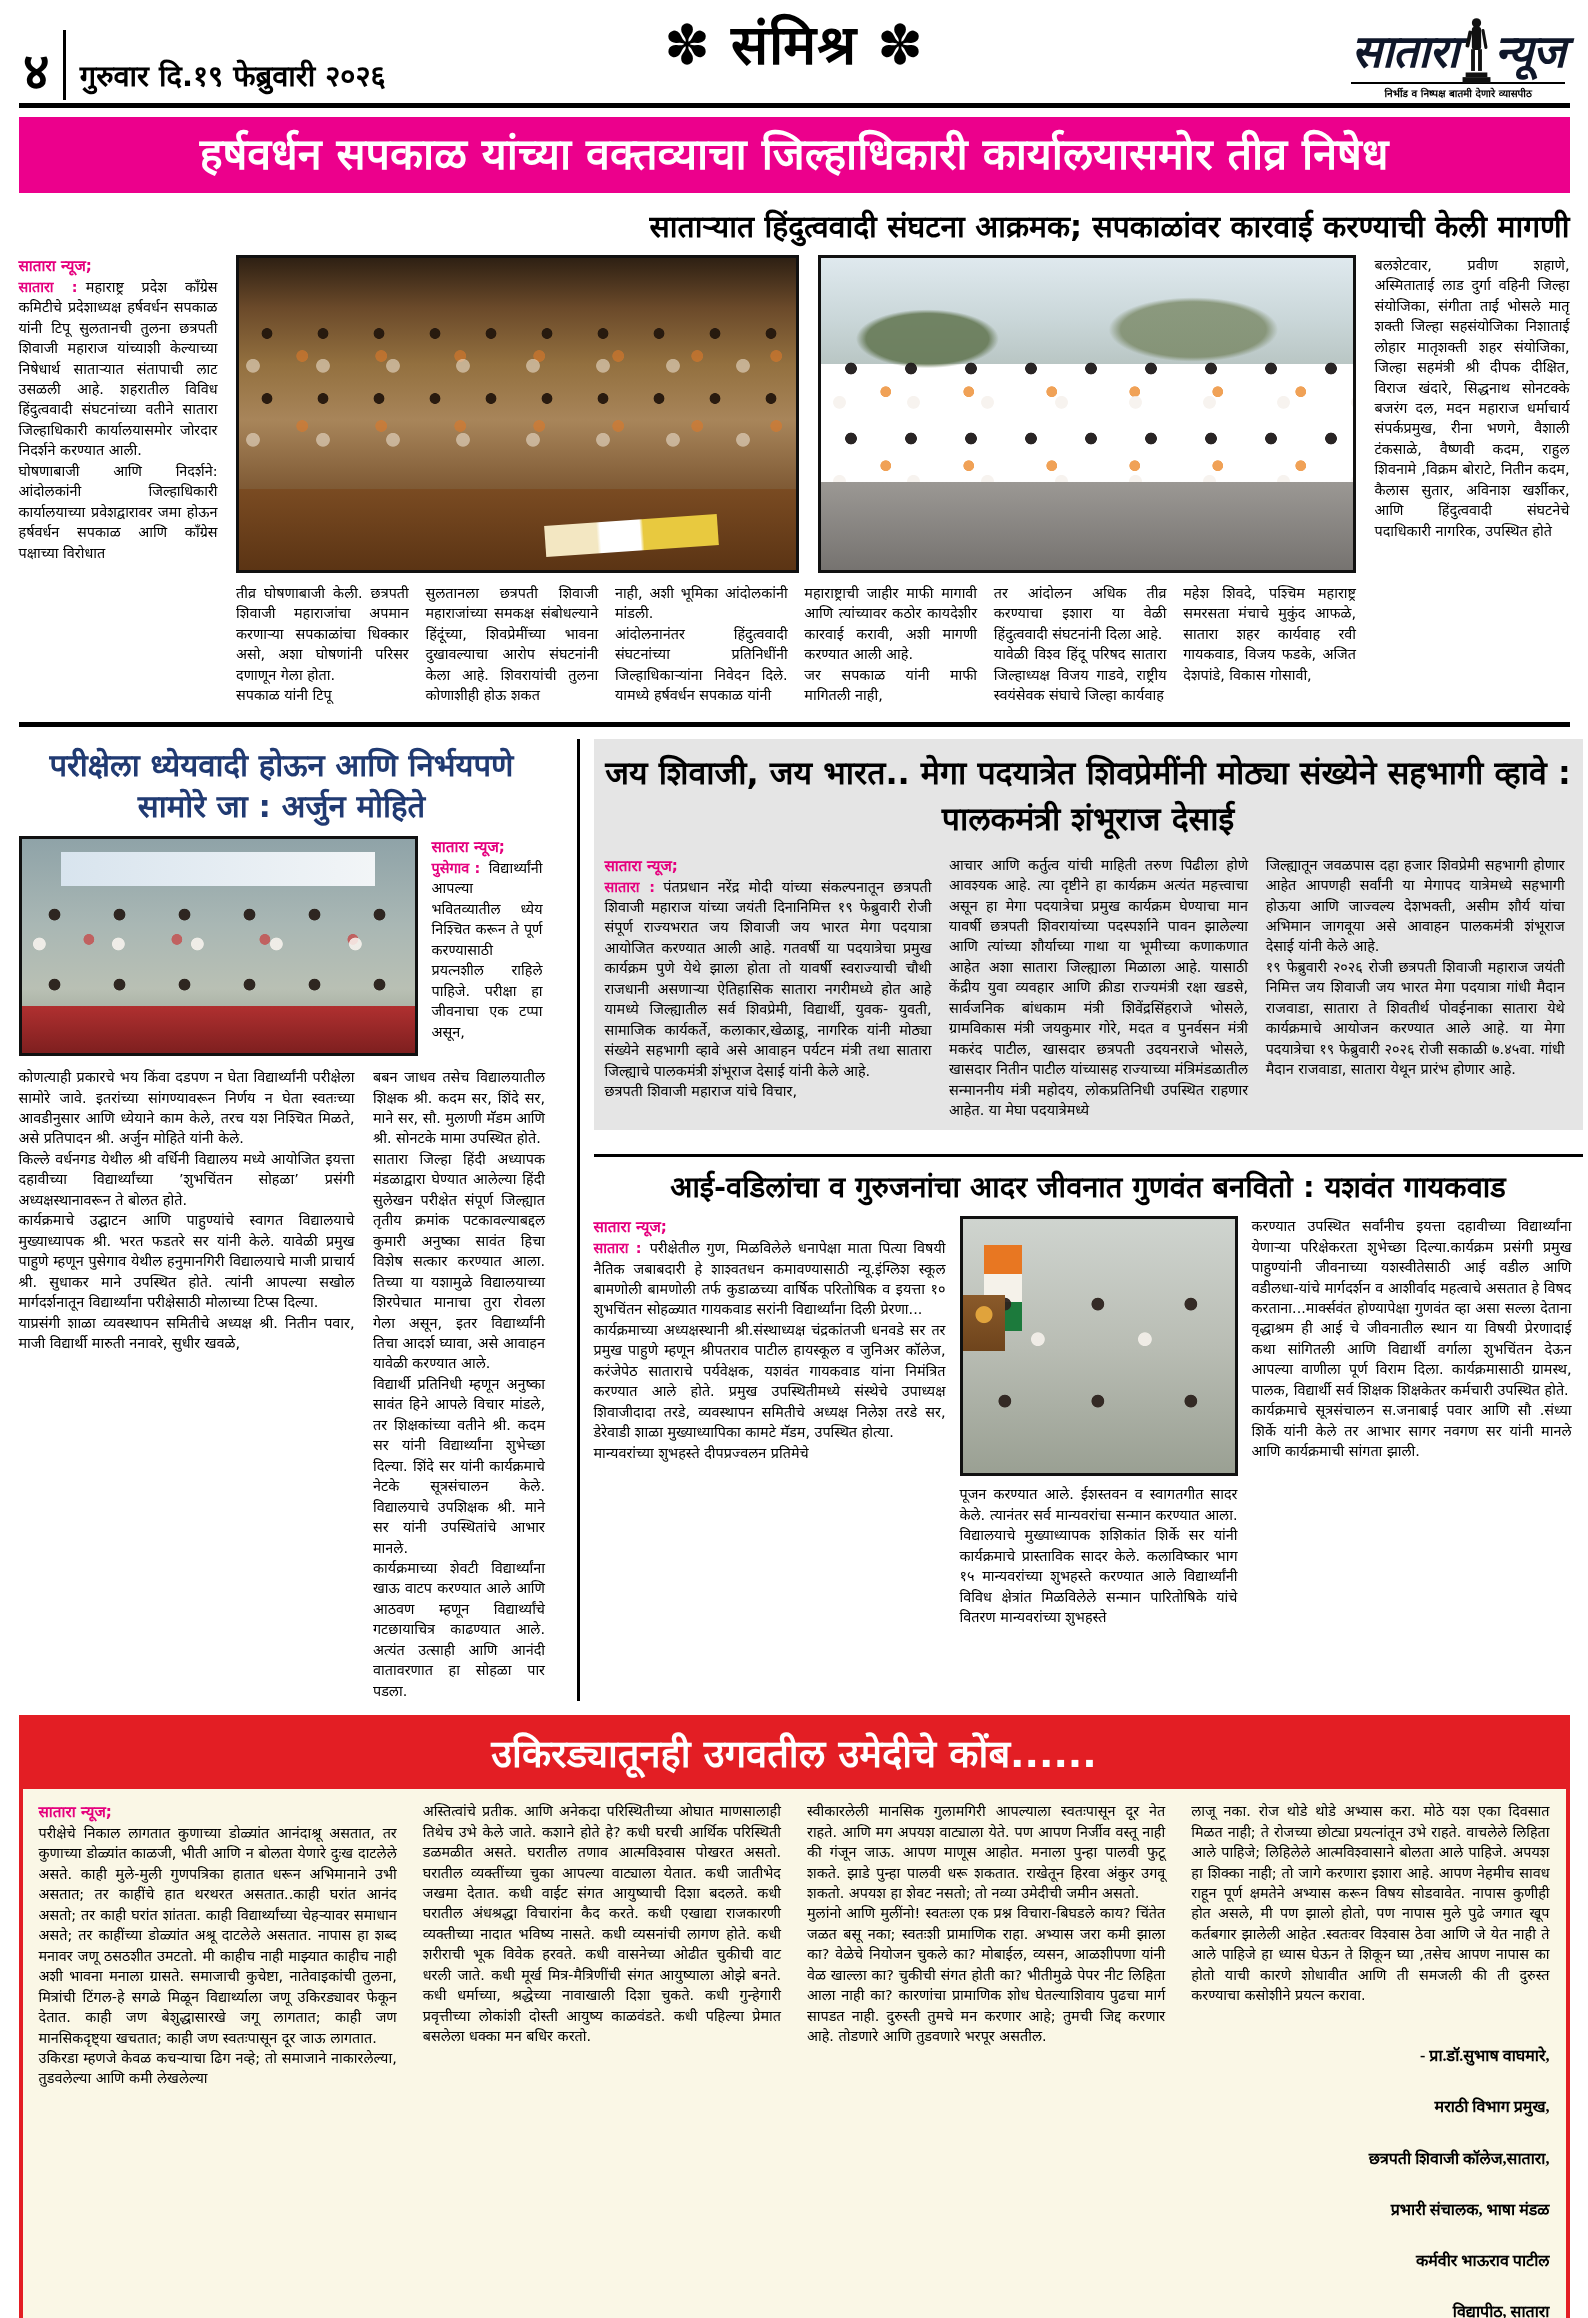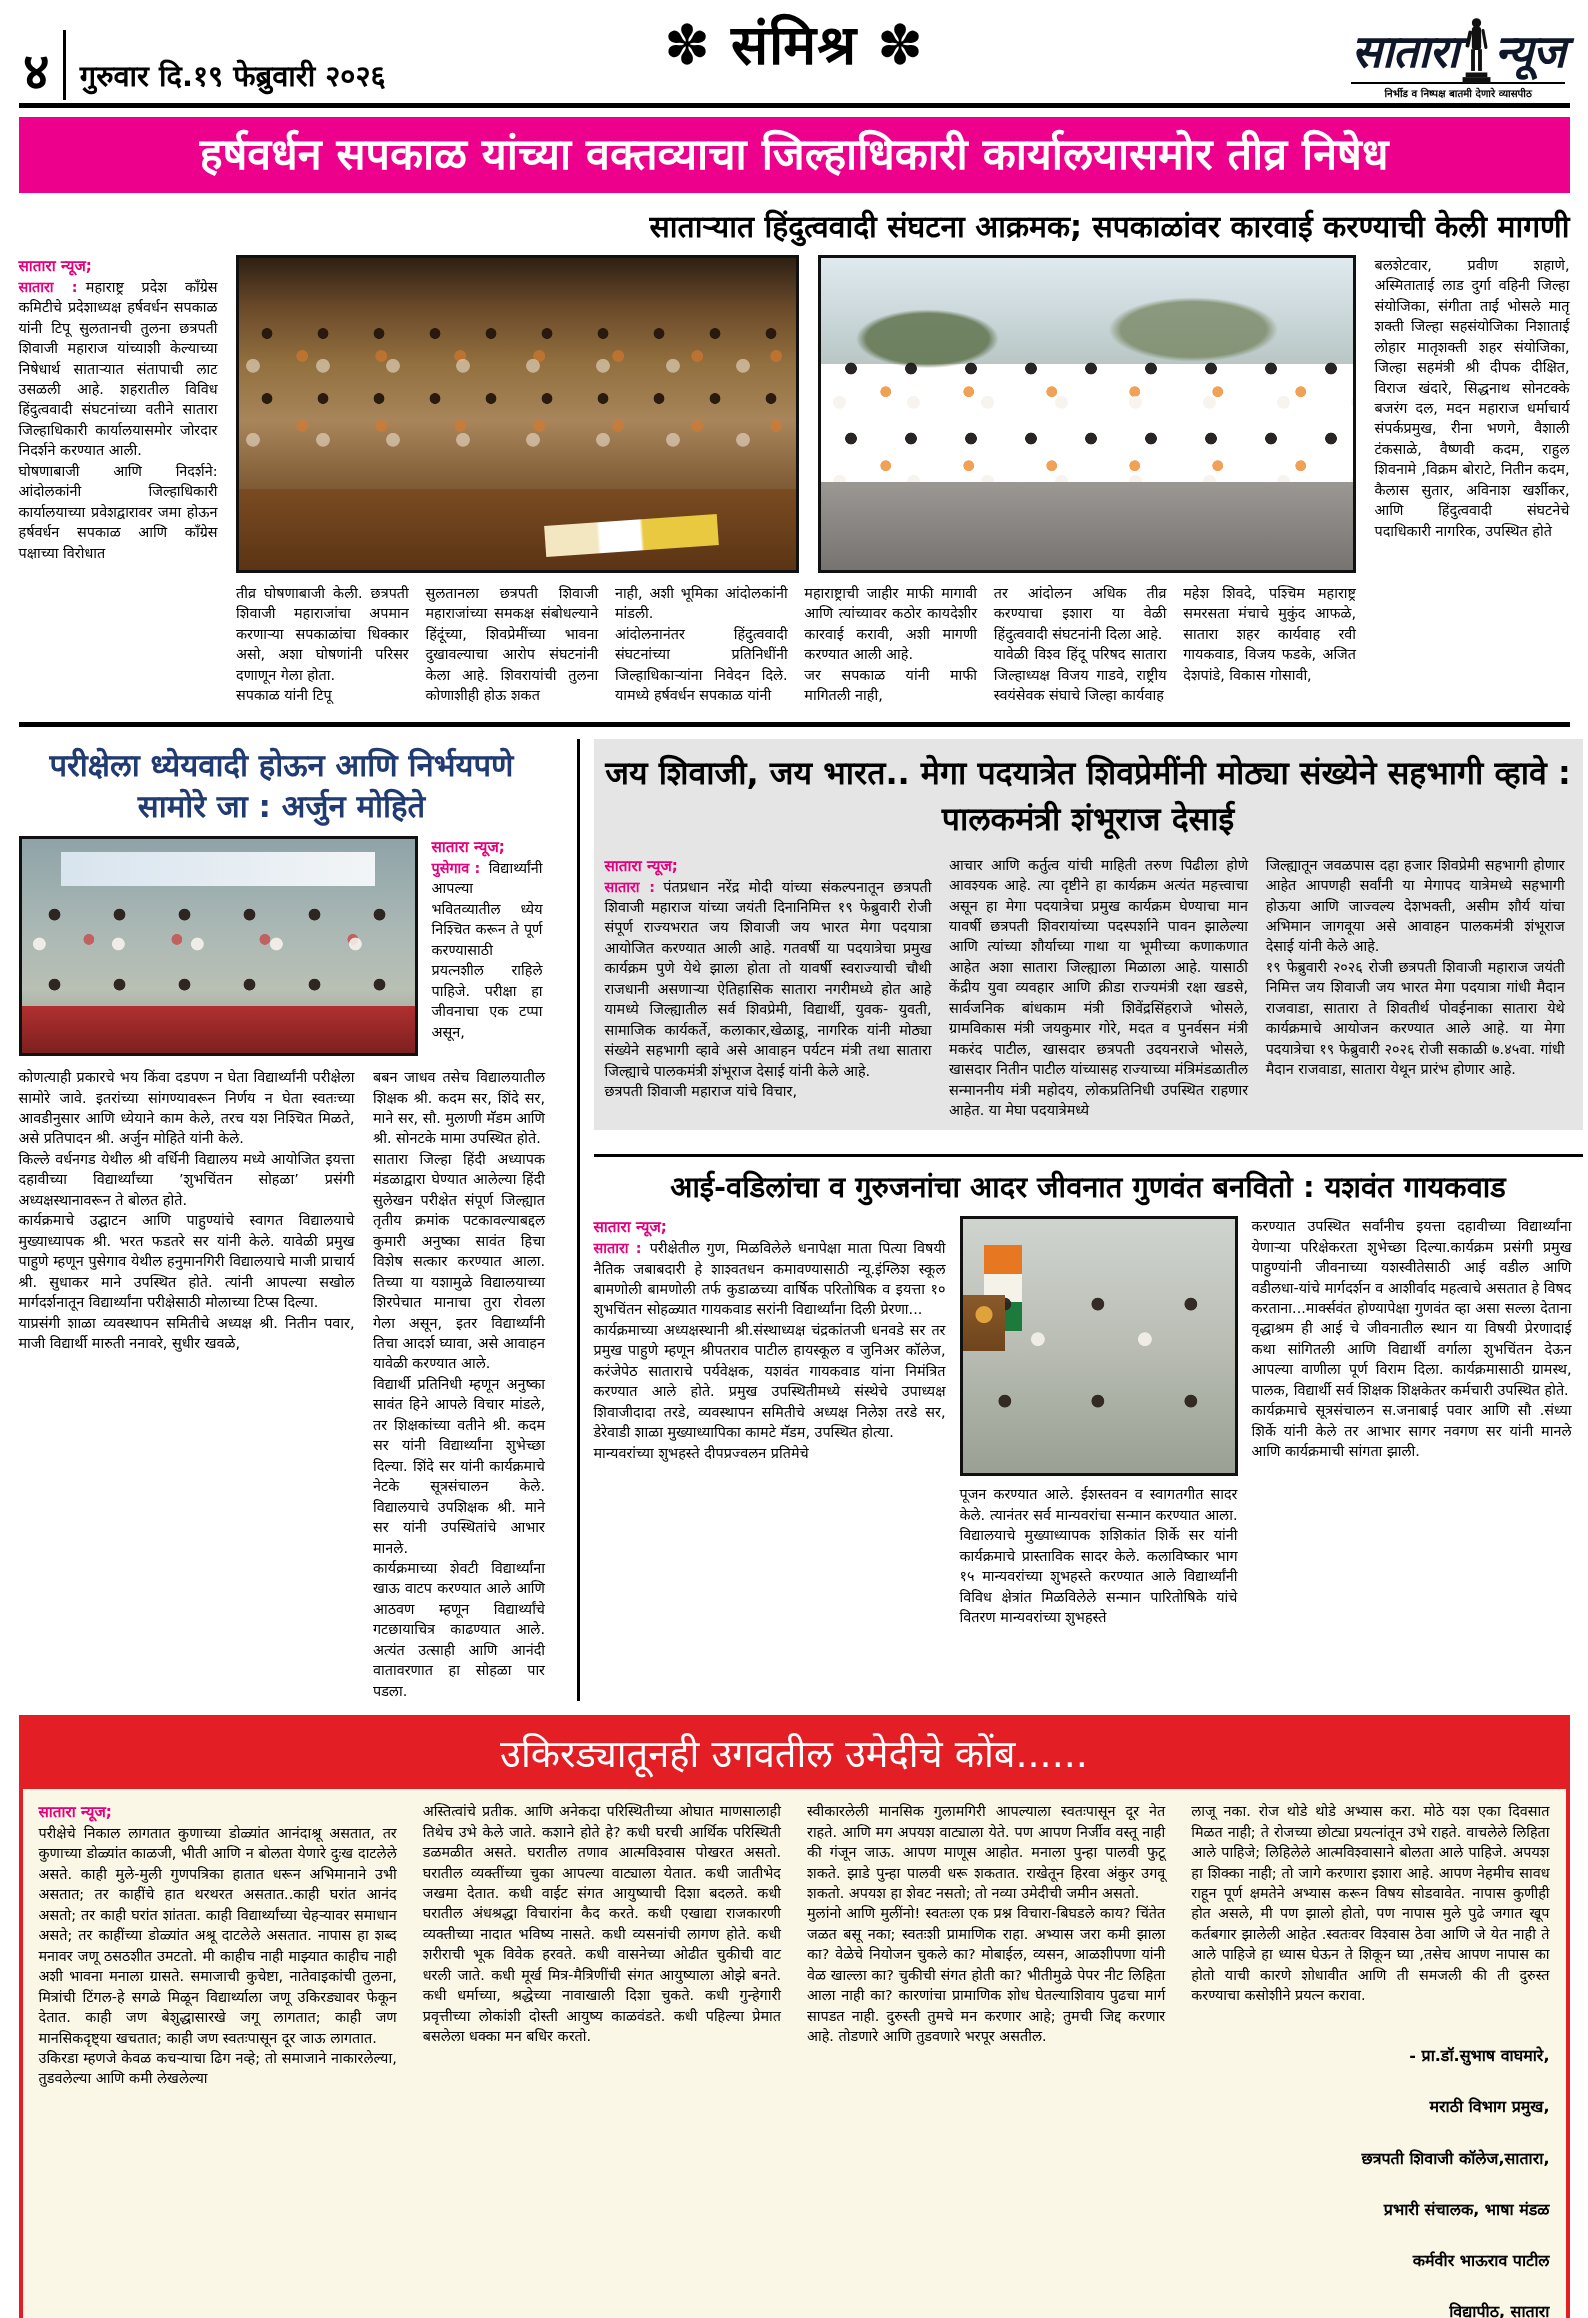--- a/index.html
+++ b/index.html
@@ -63,25 +63,25 @@
   .sec4{padding-top:24px;}
   .sec4-head{font-size:29px;font-weight:bold;text-align:center;padding:9.3px 0 11px 0;border-top:3.7px solid #000;}
   .sec4-grid{display:grid;grid-template-columns:352px 278px 320px;column-gap:14px;}
   .sec4-photo{height:260px;margin-bottom:8.3px;}
   .p4-wall{top:0;height:100%;background:linear-gradient(#cfd4cf,#b9bdb4 50%,#9aa093);}
   .p4-flag{top:10%;left:8%;width:14%;height:34%;background:linear-gradient(#e87722 0 34%,#f5f2ea 34% 66%,#1c7a3c 66% 100%);}
   .p4-people{top:22%;height:56%;background-image:radial-gradient(circle 13px at 45% 30%,rgba(45,35,30,.95) 0 46%,rgba(0,0,0,0) 52%),radial-gradient(circle 14px at 70% 60%,rgba(248,244,238,.85) 0 46%,rgba(0,0,0,0) 52%);background-size:93px 97px,107px 107px;}
   .p4-garland{top:30%;right:12%;width:42px;height:56px;background:radial-gradient(circle 16px at 50% 35%,#e0a33c 0 50%,rgba(0,0,0,0) 56%),linear-gradient(#8a5a2a,#6e441c);}
   
   .bottom-box{border:4.6px solid #e31e24;margin-top:14px;}
-  .banner2{background:#e31e24;color:#fff;font-size:38px;font-weight:normal;text-align:center;padding:6.5px 0;line-height:1.5;}
+  .banner2{background:#e31e24;color:#fff;font-size:38px;font-weight:bold;text-align:center;padding:6.5px 0;line-height:1.5;}
   .bottom-body{background:#faf7e6;padding:12px 16px 14px 16px;}
   .bottom-cols{display:grid;grid-template-columns:repeat(4,1fr);column-gap:26px;}
   .signature{margin-top:12px;text-align:right;font-weight:bold;font-size:16px;line-height:1.6;white-space:pre-line;}
-  .sig-line{display:block;}
+  .sig-line{display:block;font-family:Liberation Serif, serif;}
 </style>
 </head>
 <body>
 
 <div class="page">
 
   <div class="masthead">
     <div class="page-num">४</div>
     <div class="head-vline"></div>
     <div class="page-date">गुरुवार दि.१९ फेब्रुवारी २०२६</div>

